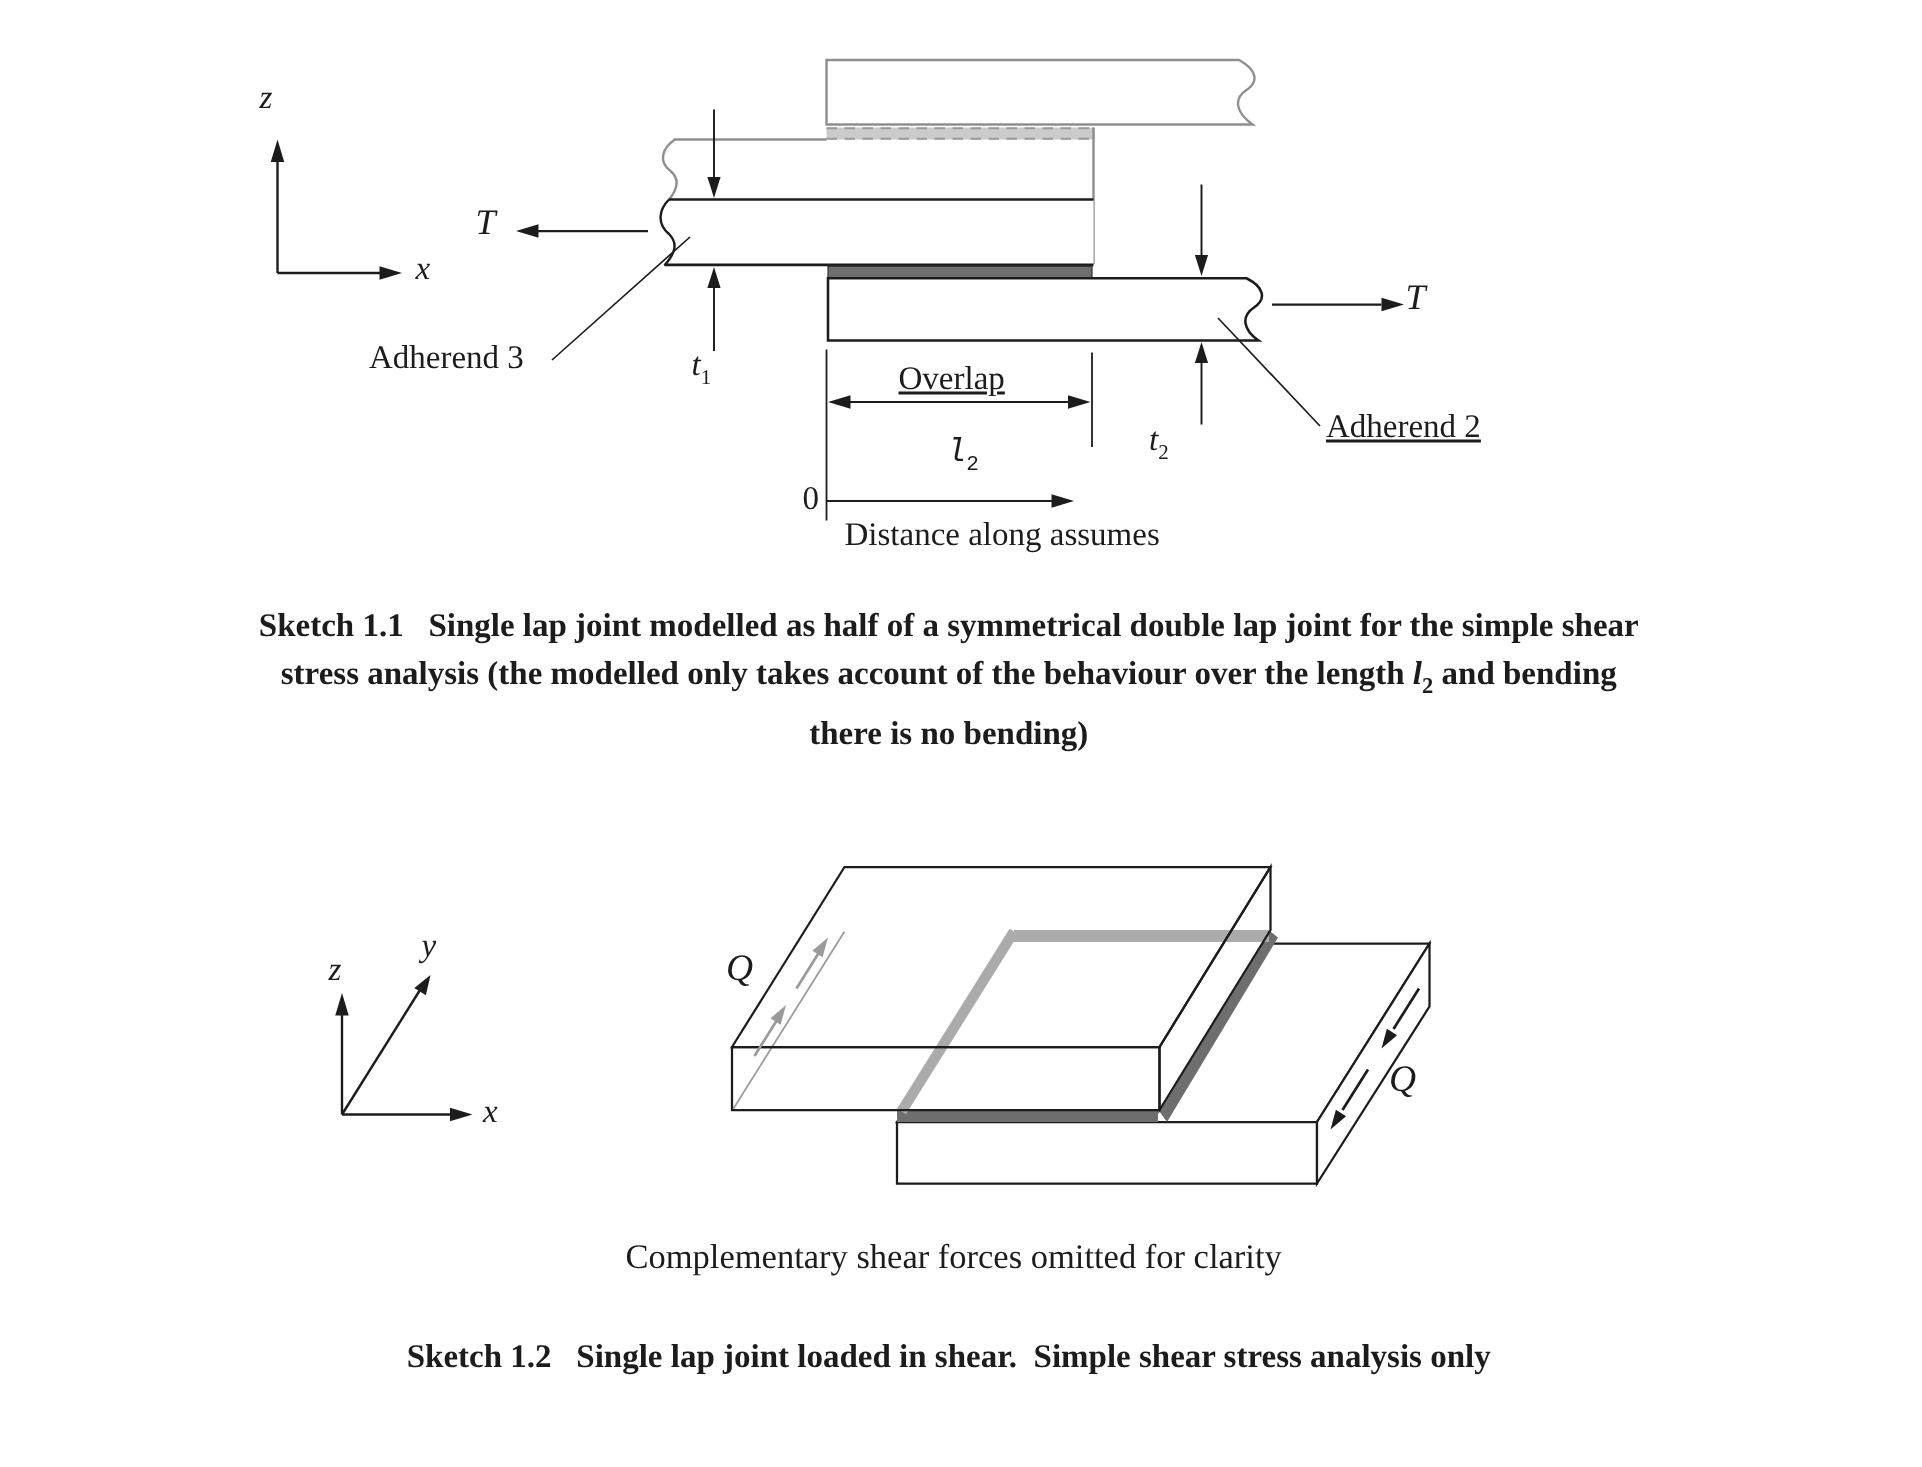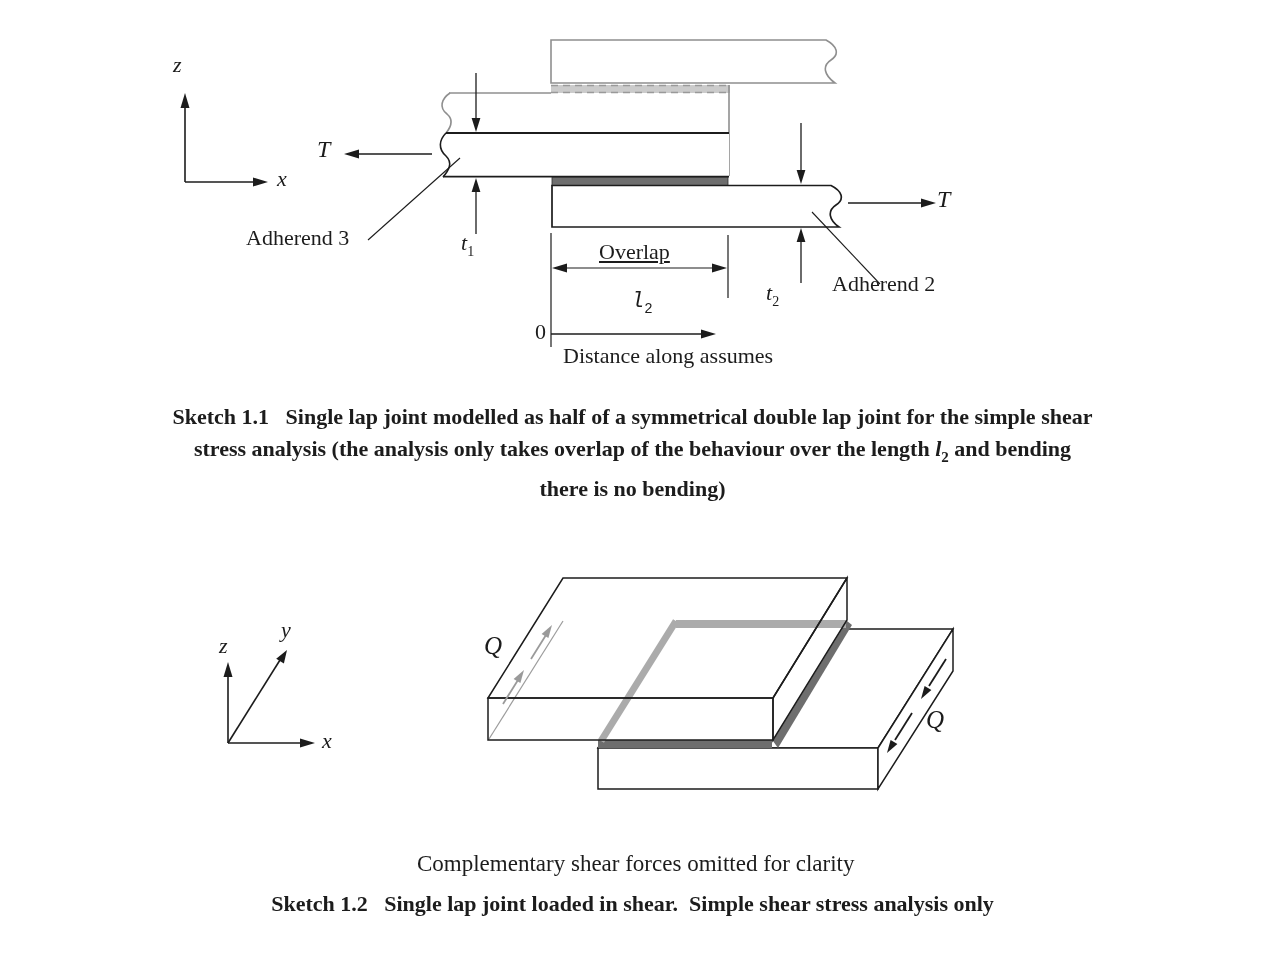--- a/index.html
+++ b/index.html
@@ -151,34 +151,34 @@
       <polygon points="887,753 897.4,744.1 890.6,739.9" fill="#1c1c1c" stroke="none"></polygon>
     </g>
   </g>
 </svg>
 
 <div class="lbl it f22" style="left:173px;top:54px;">z</div>
 <div class="lbl it f22" style="left:277px;top:168px;">x</div>
 <div class="lbl it f24" style="left:317px;top:137px;">T</div>
 <div class="lbl it f24" style="left:937px;top:187px;">T</div>
 <div class="lbl f22" style="left:246px;top:227px;">Adherend 3</div>
-<div class="lbl f22" style="left:832px;top:273px;">Adherend 2</div>
+<div class="lbl f22" style="left:884px;top:273px;text-decoration:underline;">Adherend 2</div>
 <div class="lbl f22" style="left:461px;top:232px;font-family:Liberation Serif, serif;"><span class="it">t</span><span class="sub">1</span></div>
 <div class="lbl f22" style="left:766px;top:282px;"><span class="it">t</span><span class="sub">2</span></div>
 <div class="lbl f22" style="left:599px;top:241px;text-decoration:underline;">Overlap</div>
 <div class="lbl f22" style="left:631px;top:291px;font-family:Liberation Mono, monospace;"><span class="it">l</span><span class="sub">2</span></div>
 <div class="lbl f22" style="left:535px;top:321px;">0</div>
 <div class="lbl f22" style="left:563px;top:345px;">Distance along assumes</div>
 
 <div class="capline" style="top:406px;">Sketch 1.1   Single lap joint modelled as half of a symmetrical double lap joint for the simple shear</div>
 <div class="capflex" style="top:438px;">
-  <span>stress analysis (the analysis only takes overlap of the behaviour over the length </span><span class="it">l</span><span class="bsub">2</span><span> and bending</span>
+  <span>stress analysis (the modelled only takes account of the behaviour over the length </span><span class="it">l</span><span class="bsub">2</span><span> and bending</span>
 </div>
 <div class="capline" style="top:478px;">there is no bending)</div>
 
 <div class="lbl it f22" style="left:219px;top:635px;">z</div>
 <div class="lbl it f22" style="left:281px;top:619px;">y</div>
 <div class="lbl it f22" style="left:322px;top:730px;">x</div>
 <div class="lbl it f25" style="left:484px;top:633px;">Q</div>
 <div class="lbl it f25" style="left:926px;top:707px;">Q</div>
 
-<div class="lbl" style="left:417px;top:852px;font-size:23px;">Complementary shear forces omitted for clarity</div>
+<div class="lbl" style="left:417px;top:826px;font-size:23px;">Complementary shear forces omitted for clarity</div>
 <div class="capline" style="top:893px;">Sketch 1.2   Single lap joint loaded in shear.  Simple shear stress analysis only</div>
 
 </body></html>

